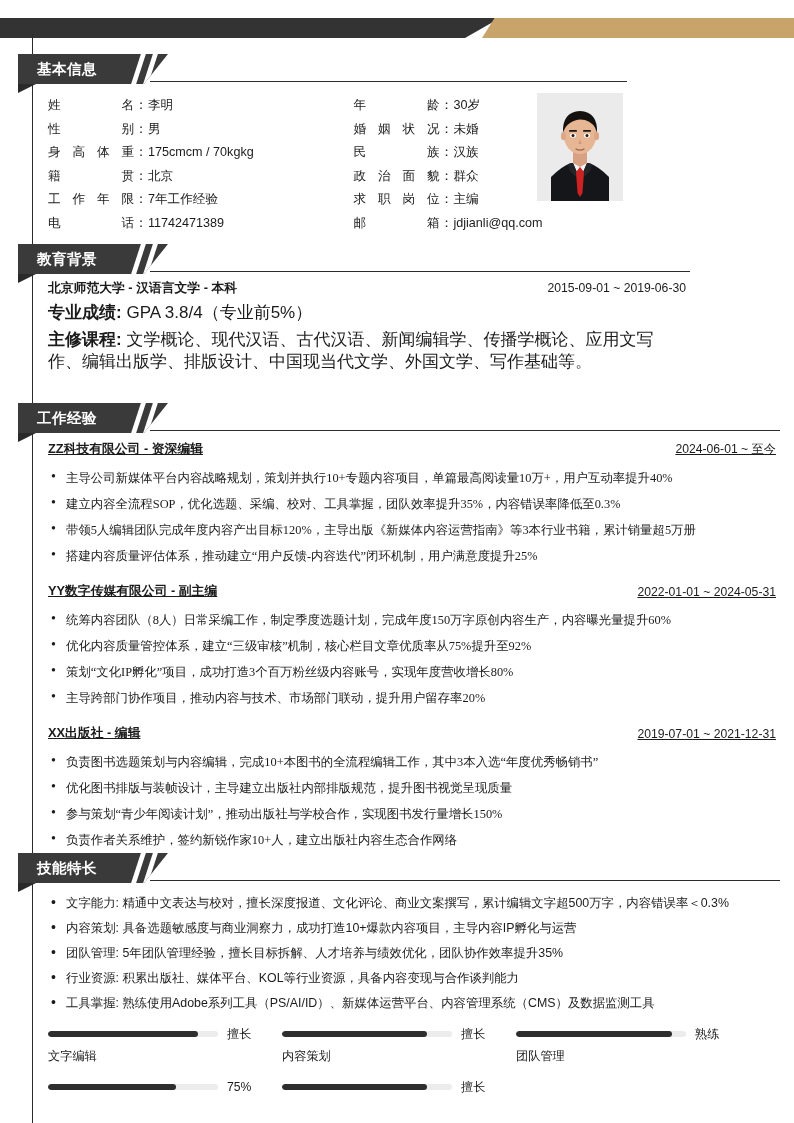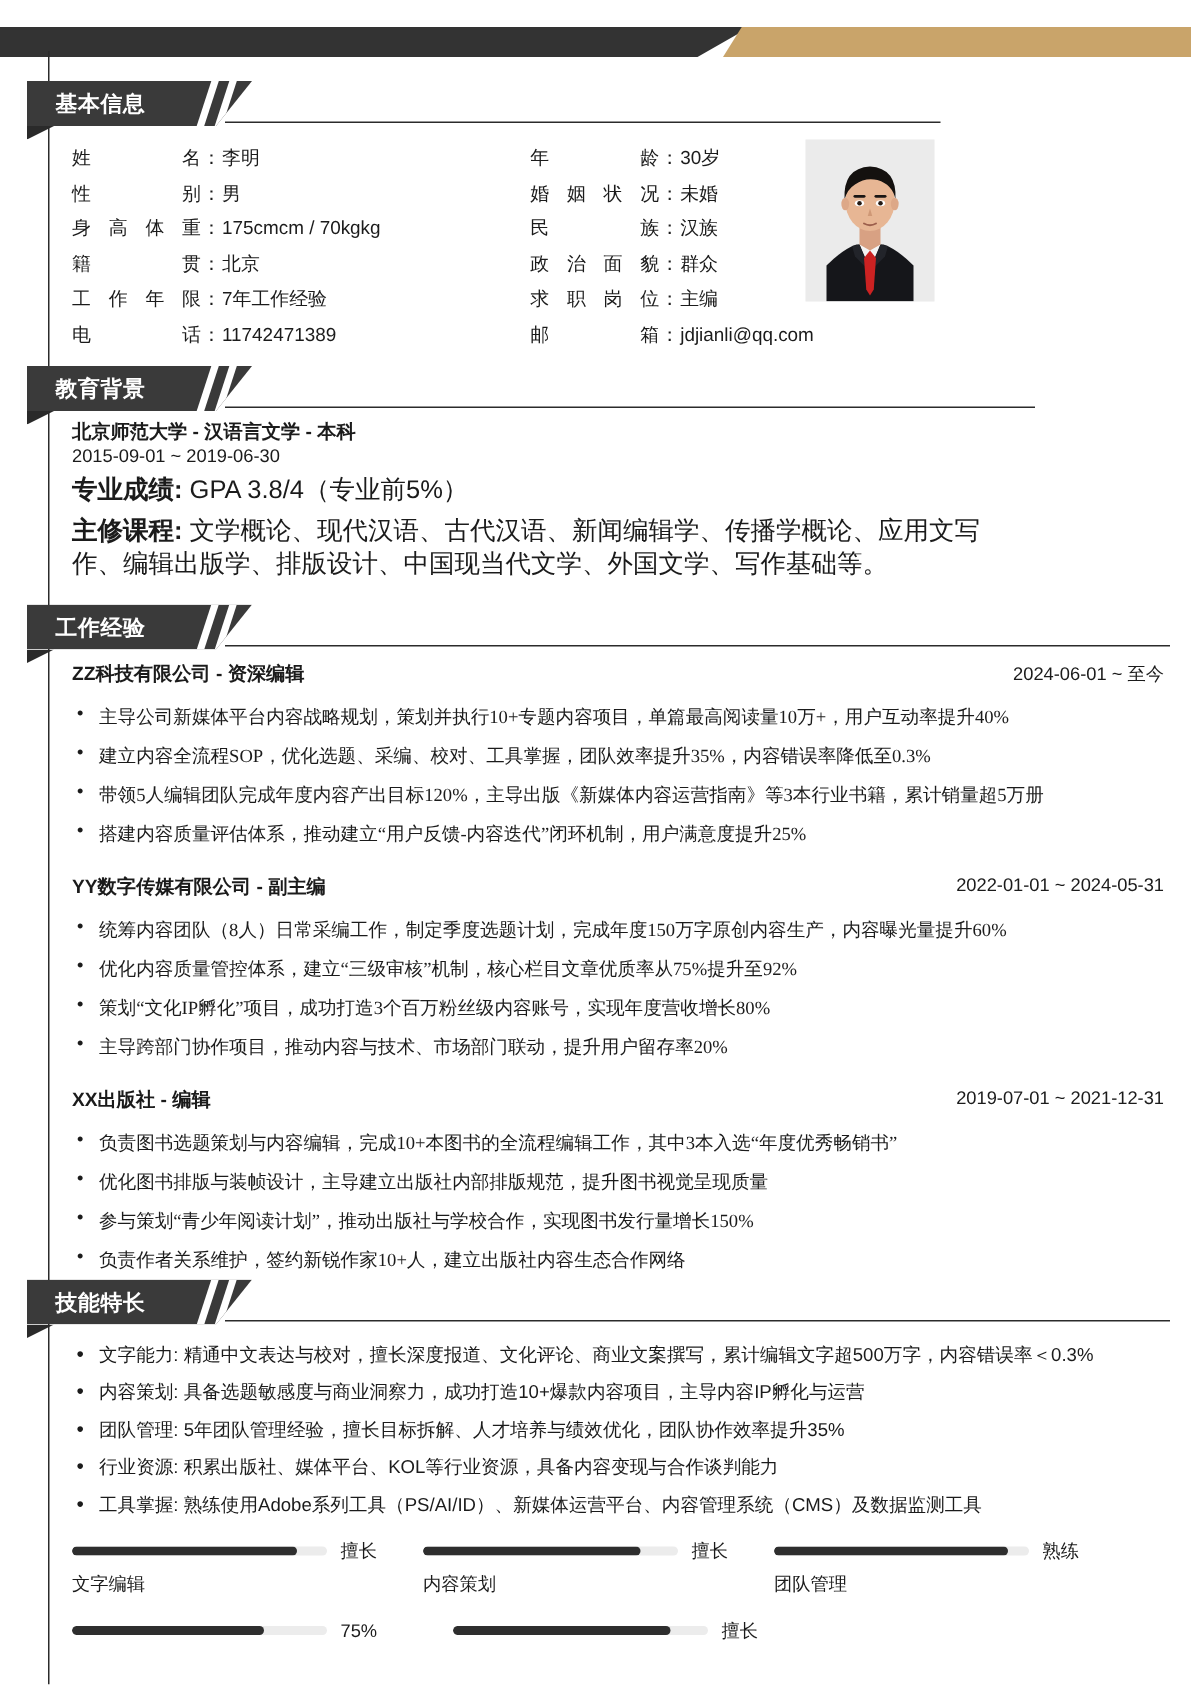--- a/index.html
+++ b/index.html
@@ -67,30 +67,30 @@
   .info-label span { display:inline-block; }
   .info-colon { width:14px; flex:0 0 14px; }
   .info-value { white-space:nowrap; }
   .photo {
     position:absolute; right:18px; top:7px; width:86px; height:108px;
     background:#ececec; overflow:hidden;
   }
 
   
   .edu-head { display:flex; justify-content:space-between; align-items:baseline;
-              font-size:12.8px; margin-top:6px;flex-direction:column; }
+              font-size:12.8px; margin-top:6px; }
   .edu-school { font-weight:bold; }
   .edu-date { font-size:12.2px; color:#1b1b1b; }
   .edu-line { font-size:17px; line-height:22px; margin-top:5px; }
   .edu-line b { font-weight:bold; }
 
   
   .job { margin-top:14px; }
   .job:first-child { margin-top:8px; }
-  .job-head { display:flex; justify-content:space-between; align-items:flex-start; font-size:12.8px; }
+  .job-head { display:flex; justify-content:space-between; align-items:center; font-size:12.8px;text-decoration:underline; }
   .job-name { font-weight:bold; }
   .job-date { font-size:12.2px; }
   ul.bullets { list-style:none; margin-top:7px;font-family:Liberation Serif, serif; }
   ul.bullets li {
     position:relative; padding-left:18px; font-size:12.4px; line-height:26px;
   }
   ul.bullets li::before {
     content:"•"; position:absolute; left:3px; top:-1px; font-size:14px; color:#1b1b1b;
   }
 
@@ -108,21 +108,21 @@
   .bars { padding-left:48px; padding-right:13px; margin-top:10px; }
   .bar-row { display:flex; }
   .bar-cell { width:234px; }
   .bar-top { display:flex; align-items:center; height:16px; }
   .bar-track {
     width:170px; height:6px; background:#ececec; border-radius:3px; overflow:hidden;
   }
   .bar-fill { height:6px; background:#2e2e2e; border-radius:3px; }
   .bar-level { font-size:12.2px; margin-left:9px; white-space:nowrap; }
   .bar-name { font-size:12.2px; margin-top:6px; }
-  .bar-row.second { margin-top:14px;gap:20px; }
+  .bar-row.second { margin-top:14px; }
 </style>
 </head>
 <body>
 
 <div class="page">
 
   <div class="banner">
     <div class="banner-dark"></div>
     <div class="banner-gold"></div>
   </div>

